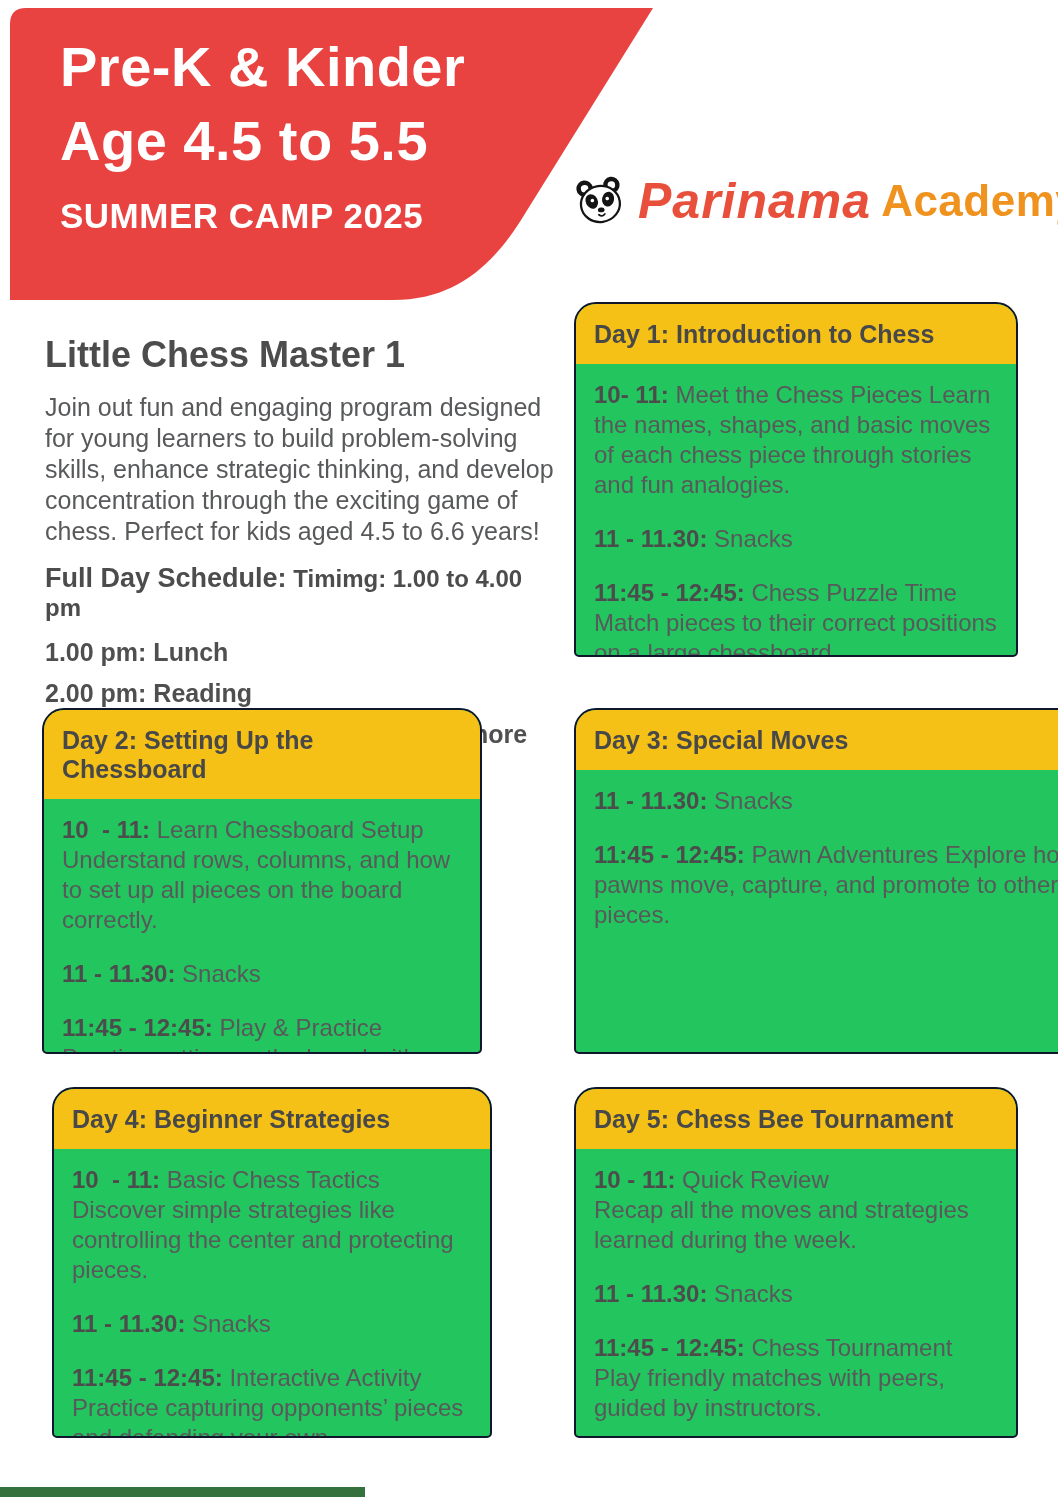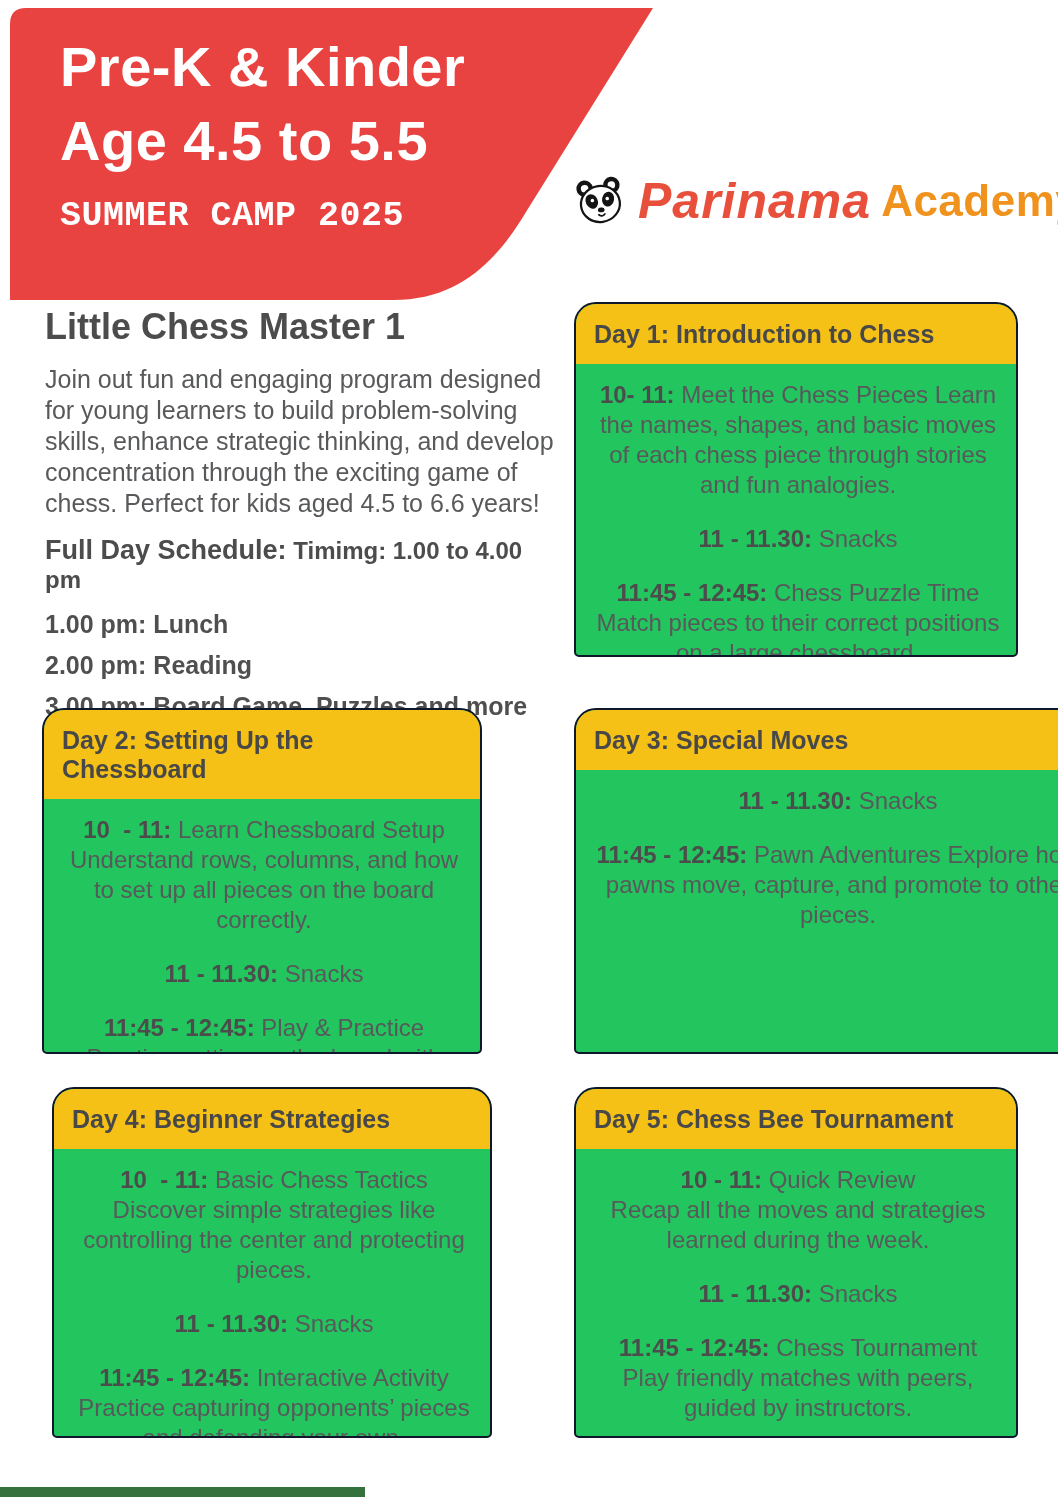--- a/index.html
+++ b/index.html
@@ -9,30 +9,30 @@
     background:#ffffff;
     font-family:"Liberation Sans", sans-serif;
     overflow:hidden;
   }
 
   
   .banner{position:absolute;left:10px;top:8px;width:730px;height:292px;}
   .banner-shape{position:absolute;left:0;top:0;width:730px;height:292px;}
   .banner-text{position:absolute;left:50px;top:22px;color:#ffffff;}
   .banner-title{font-size:56px;font-weight:700;line-height:74px;letter-spacing:0.5px;}
-  .banner-subtitle{font-size:35px;font-weight:700;margin-top:18px;letter-spacing:0.5px;font-family:Liberation Mono, monospace;}
+  .banner-subtitle{font-size:35px;font-weight:700;margin-top:18px;letter-spacing:0.5px;}
 
   
   .logo{position:absolute;left:576px;top:172px;display:flex;align-items:center;white-space:nowrap;}
   .panda{width:48px;height:48px;margin-right:14px;transform:rotate(-8deg);}
   .brand-primary{font-size:50px;font-weight:700;font-style:italic;color:#e8503c;letter-spacing:1px;}
   .brand-secondary{font-size:44px;font-weight:700;color:#f0921e;margin-left:10px;letter-spacing:0.5px;}
 
   
-  .intro{position:absolute;left:45px;top:306px;width:518px;color:#58595b;}
+  .intro{position:absolute;left:45px;top:334px;width:518px;color:#58595b;}
   .intro-heading{font-size:36px;font-weight:700;color:#4c4c4c;margin:0 0 16px 0;}
   .intro-desc{font-size:25px;line-height:31px;margin:0 0 14px 0;}
   .sched-line{font-size:24px;margin:16px 0 10px 0;color:#4c4c4c;}
   .sched-label{font-size:27px;font-weight:700;}
   .sched-timing{font-weight:600;}
   .sched-items{list-style:none;margin:0;padding:0;}
   .sched-items li{font-size:25px;font-weight:700;color:#4f4f4f;line-height:41px;}
 
   
   .day-card{
@@ -46,21 +46,21 @@
   .card-1{left:574px;top:302px;width:444px;height:355px;}
   .card-2{left:42px; top:708px;width:440px;height:346px;}
   .card-3{left:574px;top:708px;width:524px;height:346px;}
   .card-4{left:52px; top:1087px;width:440px;height:351px;}
   .card-5{left:574px;top:1087px;width:444px;height:351px;}
   .card-header{
     background:#f6c117;
     padding:16px 18px 15px 18px;
     font-size:25px;font-weight:700;color:#484848;
   }
-  .card-body{padding:16px 14px 12px 18px;text-align:center;}
+  .card-body{padding:16px 14px 12px 18px;}
   .session{font-size:24px;line-height:30px;color:#58595b;margin:0 0 24px 0;white-space:pre-wrap;}
   .session:last-child{margin-bottom:0;}
   .session-time{font-weight:700;color:#4c4c4c;white-space:pre-wrap;}
 
   
   .footer-bar{position:absolute;left:0;bottom:0;width:365px;height:10px;background:#35713d;}
 </style>
 </head>
 <body>
 

